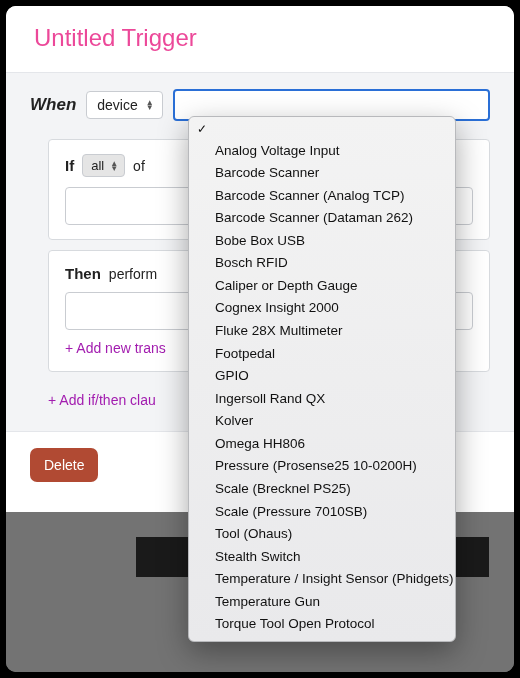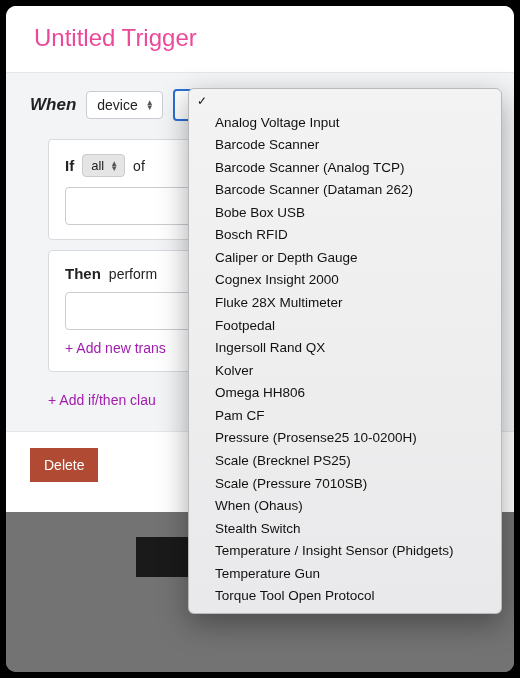--- a/index.html
+++ b/index.html
@@ -132,31 +132,31 @@
     .link.indent { margin-left: 18px; }
     .card .link { margin-left: 0; }
     .footer {
       padding: 16px 24px;
       background: #fff;
     }
     .delete-btn {
       background: #b14a33;
       color: #fff;
       border: none;
-      border-radius: 0;
+      border-radius: 7px;
       padding: 9px 14px;
       font-size: 14px;
       cursor: pointer;
     }
     
     .dropdown {
       position: absolute;
-      top: 82px;
+      top: 110px;
       left: 182px;
-      width: 314px;
+      width: 268px;
       background: linear-gradient(#f3f3f3, #e9e9eb);
       border: 1px solid #b8b9bc;
       border-radius: 6px;
       box-shadow: 0 10px 30px rgba(0,0,0,0.35);
       padding: 4px 0 6px;
       z-index: 10;
       max-height: 560px;
       overflow: hidden;
     }
     .dd-item {
@@ -238,26 +238,26 @@
   <div class="dd-item">Analog Voltage Input</div>
       <div class="dd-item">Barcode Scanner</div>
       <div class="dd-item">Barcode Scanner (Analog TCP)</div>
       <div class="dd-item">Barcode Scanner (Dataman 262)</div>
       <div class="dd-item">Bobe Box USB</div>
       <div class="dd-item">Bosch RFID</div>
       <div class="dd-item">Caliper or Depth Gauge</div>
       <div class="dd-item">Cognex Insight 2000</div>
       <div class="dd-item">Fluke 28X Multimeter</div>
       <div class="dd-item">Footpedal</div>
+      <div class="dd-item">GPIO</div>
       <div class="dd-item">Ingersoll Rand QX</div>
       <div class="dd-item">Kolver</div>
       <div class="dd-item">Omega HH806</div>
-      <div class="dd-item">Pam CF</div>
       <div class="dd-item">Pressure (Prosense25 10-0200H)</div>
       <div class="dd-item">Scale (Brecknel PS25)</div>
       <div class="dd-item">Scale (Pressure 7010SB)</div>
-      <div class="dd-item">When (Ohaus)</div>
+      <div class="dd-item">Tool (Ohaus)</div>
       <div class="dd-item">Stealth Switch</div>
       <div class="dd-item">Temperature / Insight Sensor (Phidgets)</div>
       <div class="dd-item">Temperature Gun</div>
       <div class="dd-item">Torque Tool Open Protocol</div>
     </div>
 </div>
 
 </body></html>

